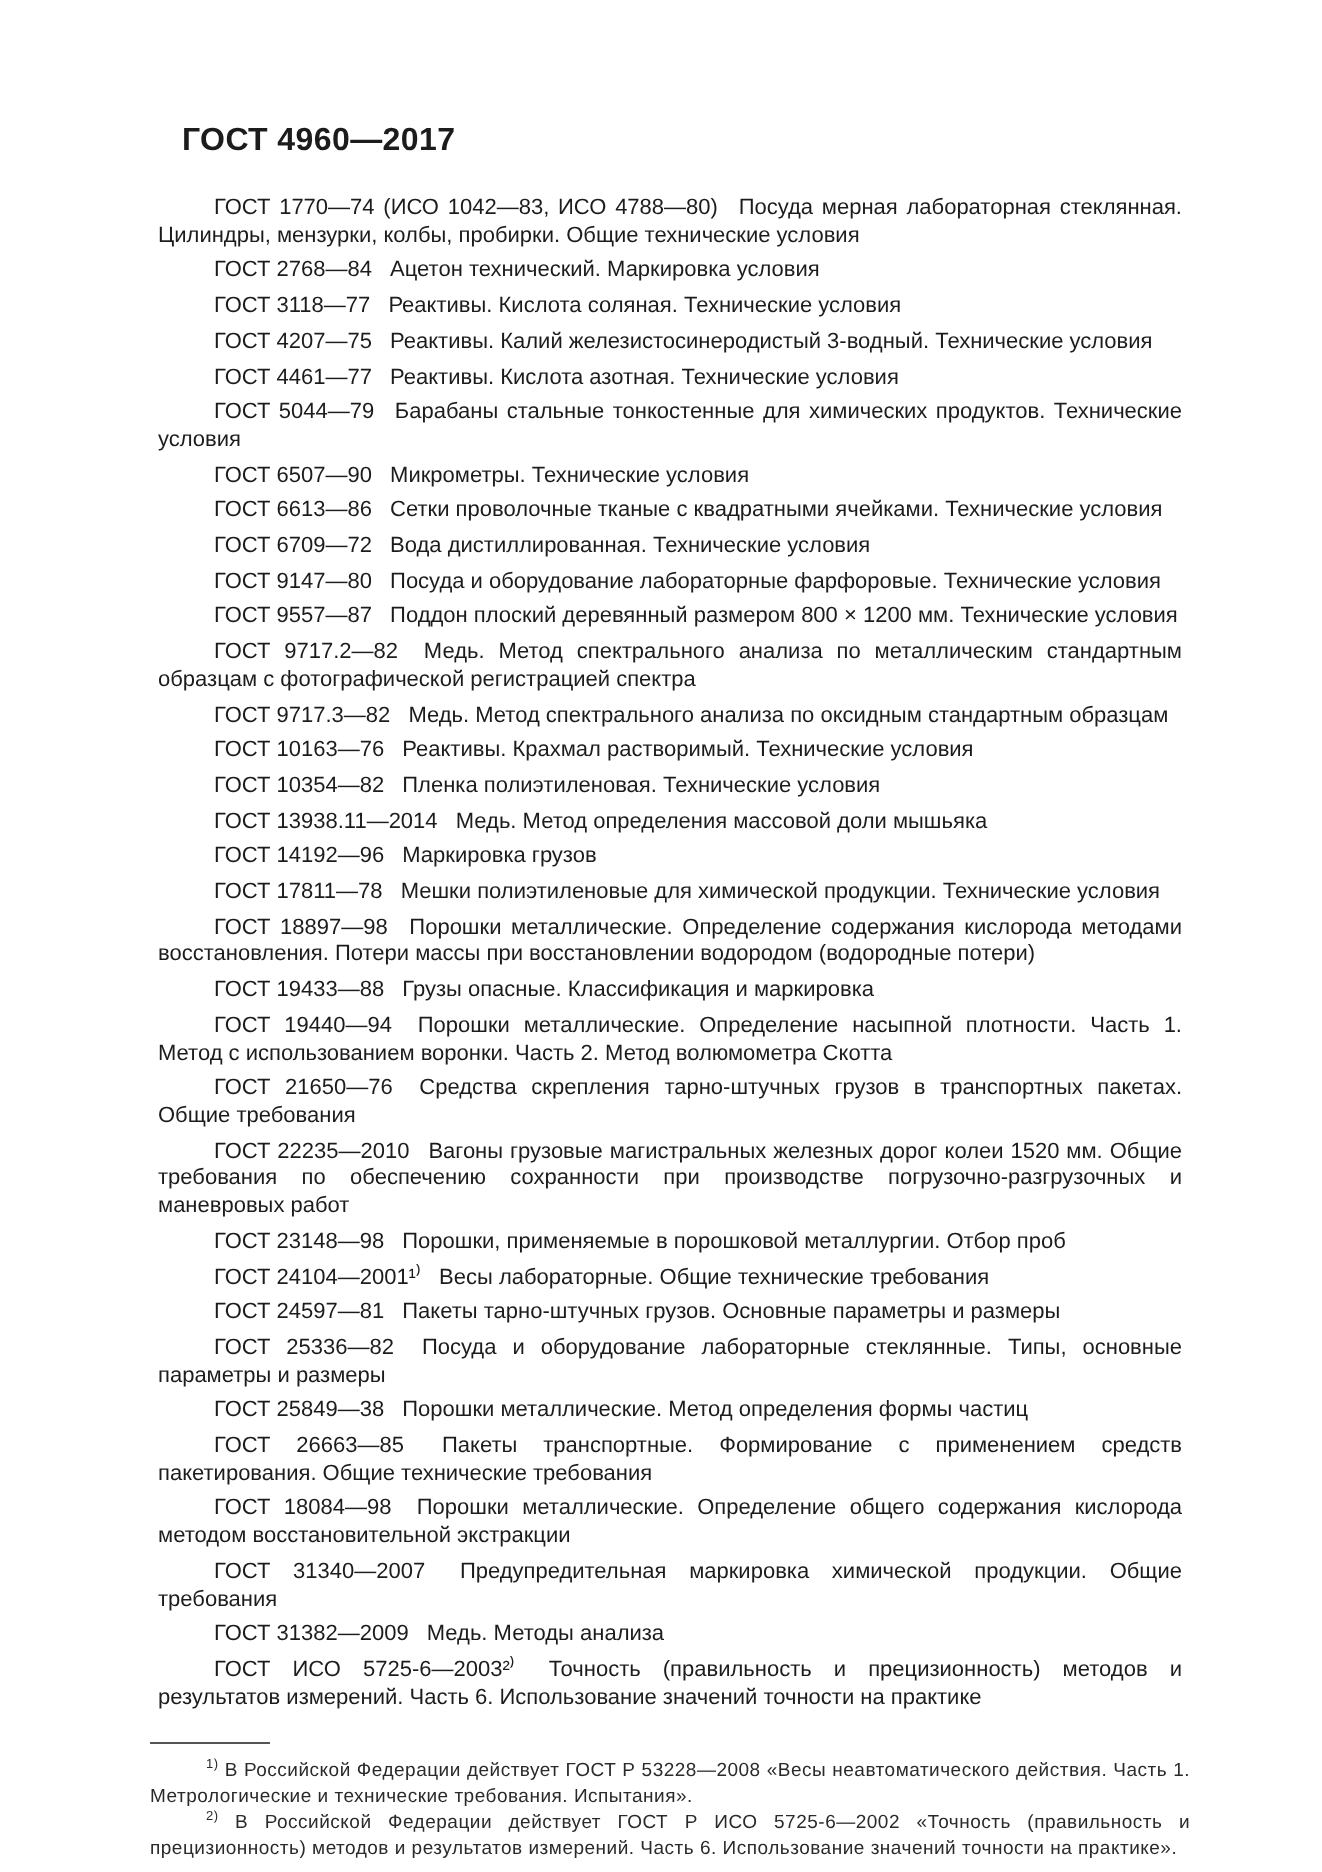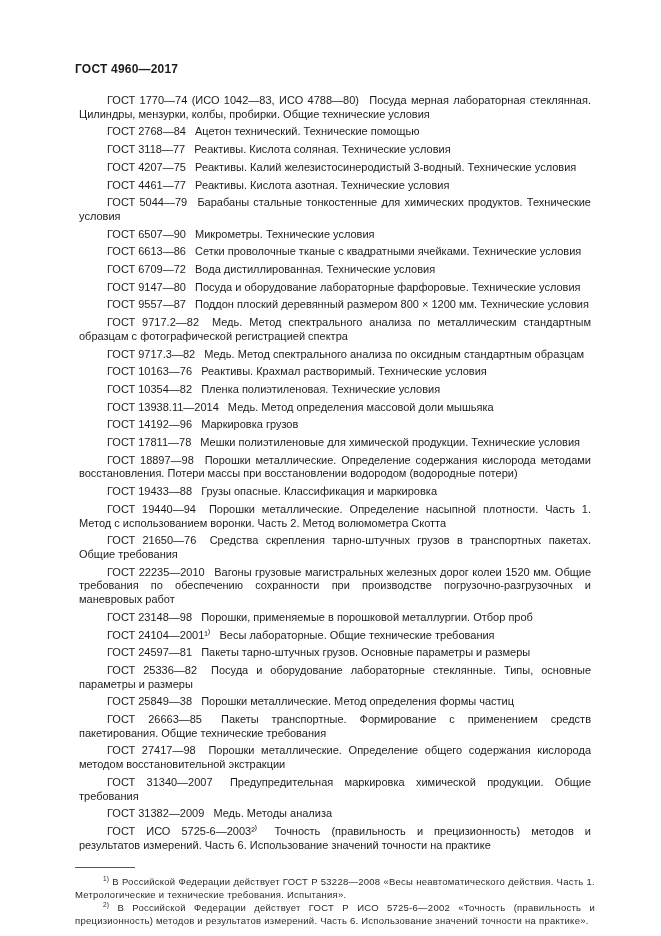--- a/index.html
+++ b/index.html
@@ -10,24 +10,24 @@
     margin: 0 auto;
     background: #ffffff;
     outline: 1px solid #d6d6d6;
     box-sizing: border-box;
     padding: 62px 66px 0 75px;
     font-family: "Liberation Sans", sans-serif;
     color: #1c1c1c;
     overflow: hidden;
   }
   .header {
-    font-size: 12px;
+    font-size: 16px;
     font-weight: bold;
     letter-spacing: 0.2px;
-    margin: 0 0 18px 0;
+    margin: 0 0 18px 16px;
   }
   .references p.entry {
     margin: 4px;
     font-size: 11px;
     line-height: 13.7px;
     text-align: justify;
     text-indent: 28px;
   }
   .entry .code { margin-right: 6px; white-space: nowrap; }
   .footnote-sep {
@@ -55,21 +55,21 @@
     margin-top: 12px;
   }
 </style>
 </head>
 <body>
 
 <div class="page">
   <div class="header">ГОСТ 4960—2017</div>
   <div class="references">
       <p class="entry"><span class="code">ГОСТ 1770—74 (ИСО 1042—83, ИСО 4788—80)</span> <span>Посуда мерная лабораторная стеклянная. Цилиндры, мензурки, колбы, пробирки. Общие технические условия</span></p>
-      <p class="entry"><span class="code">ГОСТ 2768—84</span> <span>Ацетон технический. Технические помощью</span></p>
+      <p class="entry"><span class="code">ГОСТ 2768—84</span> <span>Ацетон технический. Маркировка условия</span></p>
       <p class="entry"><span class="code">ГОСТ 3118—77</span> <span>Реактивы. Кислота соляная. Технические условия</span></p>
       <p class="entry"><span class="code">ГОСТ 4207—75</span> <span>Реактивы. Калий железистосинеродистый 3-водный. Технические условия</span></p>
       <p class="entry"><span class="code">ГОСТ 4461—77</span> <span>Реактивы. Кислота азотная. Технические условия</span></p>
       <p class="entry"><span class="code">ГОСТ 5044—79</span> <span>Барабаны стальные тонкостенные для химических продуктов. Технические условия</span></p>
       <p class="entry"><span class="code">ГОСТ 6507—90</span> <span>Микрометры. Технические условия</span></p>
       <p class="entry"><span class="code">ГОСТ 6613—86</span> <span>Сетки проволочные тканые с квадратными ячейками. Технические условия</span></p>
       <p class="entry"><span class="code">ГОСТ 6709—72</span> <span>Вода дистиллированная. Технические условия</span></p>
       <p class="entry"><span class="code">ГОСТ 9147—80</span> <span>Посуда и оборудование лабораторные фарфоровые. Технические условия</span></p>
       <p class="entry"><span class="code">ГОСТ 9557—87</span> <span>Поддон плоский деревянный размером 800 × 1200 мм. Технические условия</span></p>
       <p class="entry"><span class="code">ГОСТ 9717.2—82</span> <span>Медь. Метод спектрального анализа по металлическим стандартным образцам с фотографической регистрацией спектра</span></p>
@@ -83,21 +83,21 @@
       <p class="entry"><span class="code">ГОСТ 19433—88</span> <span>Грузы опасные. Классификация и маркировка</span></p>
       <p class="entry"><span class="code">ГОСТ 19440—94</span> <span>Порошки металлические. Определение насыпной плотности. Часть 1. Метод с использованием воронки. Часть 2. Метод волюмометра Скотта</span></p>
       <p class="entry"><span class="code">ГОСТ 21650—76</span> <span>Средства скрепления тарно-штучных грузов в транспортных пакетах. Общие требования</span></p>
       <p class="entry"><span class="code">ГОСТ 22235—2010</span> <span>Вагоны грузовые магистральных железных дорог колеи 1520 мм. Общие требования по обеспечению сохранности при производстве погрузочно-разгрузочных и маневровых работ</span></p>
       <p class="entry"><span class="code">ГОСТ 23148—98</span> <span>Порошки, применяемые в порошковой металлургии. Отбор проб</span></p>
       <p class="entry"><span class="code">ГОСТ 24104—2001¹⁾</span> <span>Весы лабораторные. Общие технические требования</span></p>
       <p class="entry"><span class="code">ГОСТ 24597—81</span> <span>Пакеты тарно-штучных грузов. Основные параметры и размеры</span></p>
       <p class="entry"><span class="code">ГОСТ 25336—82</span> <span>Посуда и оборудование лабораторные стеклянные. Типы, основные параметры и размеры</span></p>
       <p class="entry"><span class="code">ГОСТ 25849—38</span> <span>Порошки металлические. Метод определения формы частиц</span></p>
       <p class="entry"><span class="code">ГОСТ 26663—85</span> <span>Пакеты транспортные. Формирование с применением средств пакетирования. Общие технические требования</span></p>
-      <p class="entry"><span class="code">ГОСТ 27417—98</span> <span>Порошки металлические. Определение общего содержания кислорода методом восстановительной экстракции</span></p>
+      <p class="entry"><span class="code">ГОСТ 18084—98</span> <span>Порошки металлические. Определение общего содержания кислорода методом восстановительной экстракции</span></p>
       <p class="entry"><span class="code">ГОСТ 31340—2007</span> <span>Предупредительная маркировка химической продукции. Общие требования</span></p>
       <p class="entry"><span class="code">ГОСТ 31382—2009</span> <span>Медь. Методы анализа</span></p>
       <p class="entry"><span class="code">ГОСТ ИСО 5725-6—2003²⁾</span> <span>Точность (правильность и прецизионность) методов и результатов измерений. Часть 6. Использование значений точности на практике</span></p>
     </div>
   <hr class="footnote-sep">
   <div class="footnotes">
       <p class="footnote"><sup>1)</sup> <span>В Российской Федерации действует ГОСТ Р 53228—2008 «Весы неавтоматического действия. Часть 1. Метрологические и технические требования. Испытания».</span></p>
       <p class="footnote"><sup>2)</sup> <span>В Российской Федерации действует ГОСТ Р ИСО 5725-6—2002 «Точность (правильность и прецизионность) методов и результатов измерений. Часть 6. Использование значений точности на практике».</span></p>
     </div>
   <div class="page-number">2</div>

